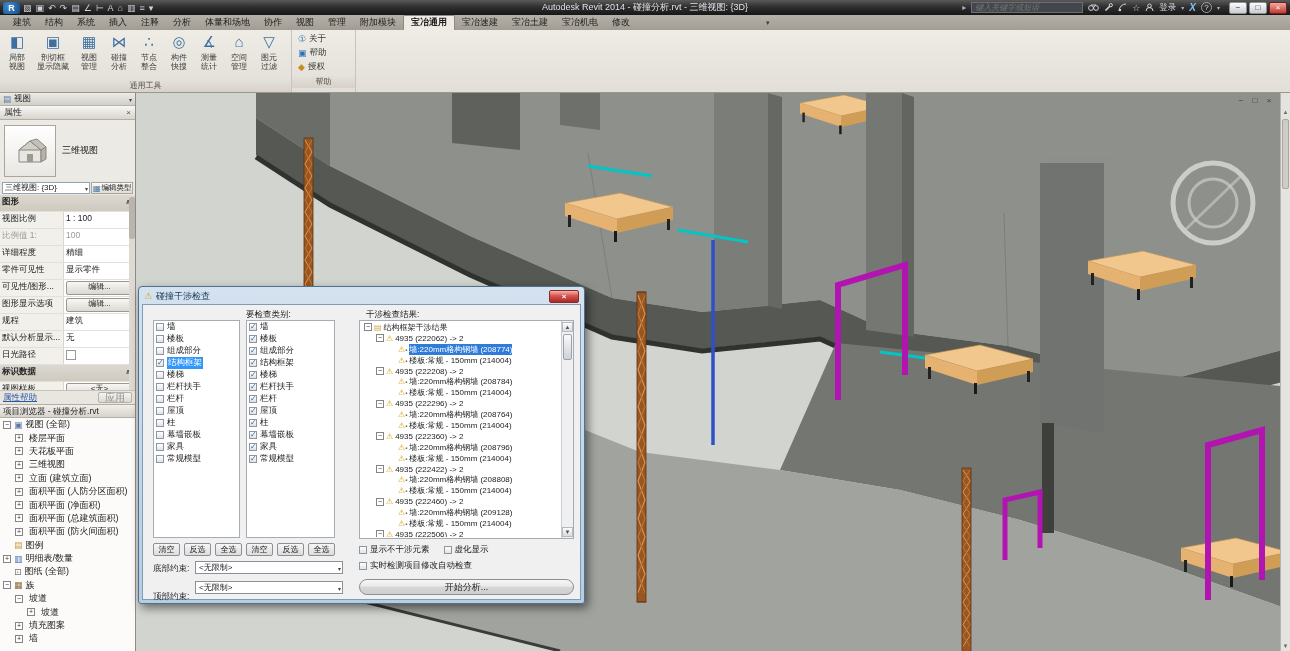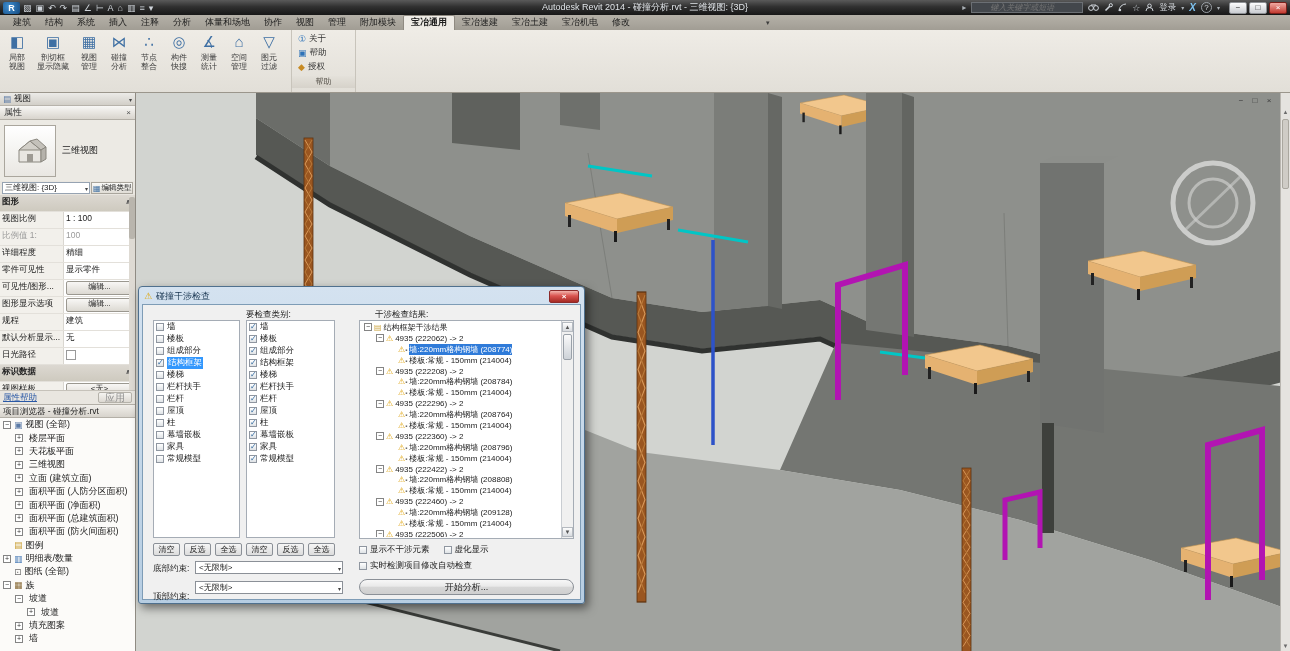--- a/index.html
+++ b/index.html
@@ -11,21 +11,21 @@
     background:linear-gradient(180deg,#5a5a5a 0%,#303030 45%,#171717 100%);
     display:flex; align-items:center; gap:3px; padding:0 3px; color:#c9ced4; }
   .rlogo { width:17px; height:12px; background:radial-gradient(circle at 35% 35%,#3f8fd2,#14497e);
     border-radius:2px; color:#fff; font-weight:bold; font-size:9px; line-height:12px; text-align:center; }
   .qat { display:flex; gap:4px; align-items:center; }
   .qicon { font-size:9px; line-height:12px; color:#cfd4da; cursor:default; }
   .title-text { position:absolute; left:50%; transform:translateX(-50%); top:1px; font-size:9px; color:#dfe3e7; white-space:nowrap; }
   .infocenter { margin-left:auto; display:flex; align-items:center; gap:5px; }
   .ic-toggle { color:#aab0b6; font-size:8px; }
   .searchbox { width:112px; height:11px; background:#43474c; border:1px solid #6b6f74; color:#a9afb6;
-    font-size:8px; font-style:italic; padding:0 18px; font-family:inherit; }
+    font-size:8px; font-style:italic; padding:0 3px; font-family:inherit; }
   .tinyicon { display:inline-flex; align-items:center; }
   .signin { font-size:8.5px; color:#d7dbe0; }
   .xchg { font-weight:bold; font-size:10px; color:#7fc4f2; font-style:italic; }
   .helpq { width:11px; height:11px; border-radius:50%; border:1px solid #9aa0a6; color:#d6dade;
     font-size:8px; text-align:center; line-height:10px; }
   .caret { font-size:6px; color:#aab0b6; }
   .winbtns { display:flex; gap:2px; margin-left:4px; }
   .wbtn { width:18px; height:12px; border:1px solid #8d9094; border-radius:2px; font-size:8px; line-height:10px;
     text-align:center; color:#333; background:linear-gradient(#fdfdfd,#c9ccd1); }
   .wbtn.close { background:linear-gradient(#f0a9a2,#c33a30); color:#fff; border-color:#7c1f1a; }
@@ -123,21 +123,21 @@
   .dialog { position:absolute; left:138px; top:286px; width:447px; height:318px; z-index:20;
     background:linear-gradient(#d4e2f0,#b6cde2); border:1px solid #4f708e; border-radius:4px 4px 3px 3px;
     padding:1px 3px 3px; box-shadow:3px 4px 10px rgba(0,0,0,.5); }
   .dtitle { height:16px; display:flex; align-items:center; gap:4px; font-size:9px; color:#15324e; padding:0 2px; }
   .dwarn { color:#e0a400; font-size:9px; }
   .dclose { margin-left:auto; width:30px; height:13px; border:1px solid #8c2a2a; border-radius:2px;
     background:linear-gradient(#f2b4ac,#d9534f 45%,#a52a24); color:#fff; font-size:8px; line-height:11px;
     text-align:center; font-weight:bold; }
   .dbody { position:relative; background:#f0f0f0; border:1px solid #7e9cb6; height:296px; font-size:8.5px; }
   .dlabel { position:absolute; top:4px; font-size:8.5px; color:#1e1e1e; }
-  #lblMain { left:10px;margin-top:35px; } #lblTarget { left:103px; } #lblResult { left:232px; }
+  #lblMain { left:10px;margin-top:35px; } #lblTarget { left:103px; } #lblResult { left:223px; }
   .lst { position:absolute; top:15px; background:#fff; border:1px solid #a5acb5; overflow:hidden; }
   #mainList { left:10px; width:87px; height:218px; }
   #targetList { left:103px; width:89px; height:218px; }
   .crow { height:12px; display:flex; align-items:center; gap:3px; padding-left:2px; }
   .cb { width:8px; height:8px; flex:none; border:1px solid #8f96a0; background:linear-gradient(#fff,#dfe3e6); position:relative; }
   .crow.checked .cb::after { content:"✓"; position:absolute; left:0px; top:-2px; font-size:8px; color:#31699f; font-weight:bold; }
   .crow.selected .clbl { background:#3297fd; color:#fff; padding:0 1px; }
   #resultTree { left:216px; width:215px; height:219px; }
   .rrows { position:absolute; left:1px; top:1px; right:13px; bottom:1px; overflow:hidden; }
   .rrow { height:10.9px; display:flex; align-items:center; gap:2px; white-space:nowrap; font-size:8px; }
@@ -311,20 +311,21 @@
           <span>空间</span>
           <span>管理</span>
         </div>
 
         <div class="rbtn">
           <span class="bglyph islot">▽</span>
           <span>图元</span>
           <span>过滤</span>
         </div>
       </div>
+    <div class="plabel">通用工具</div>
   </div>
   <div class="rpanel" style="width:64px;">
     <div class="helpcol">
 
         <div class="hitem">
           <span class="islot ic-about">①</span>
           <span>关于</span>
         </div>
 
         <div class="hitem">

